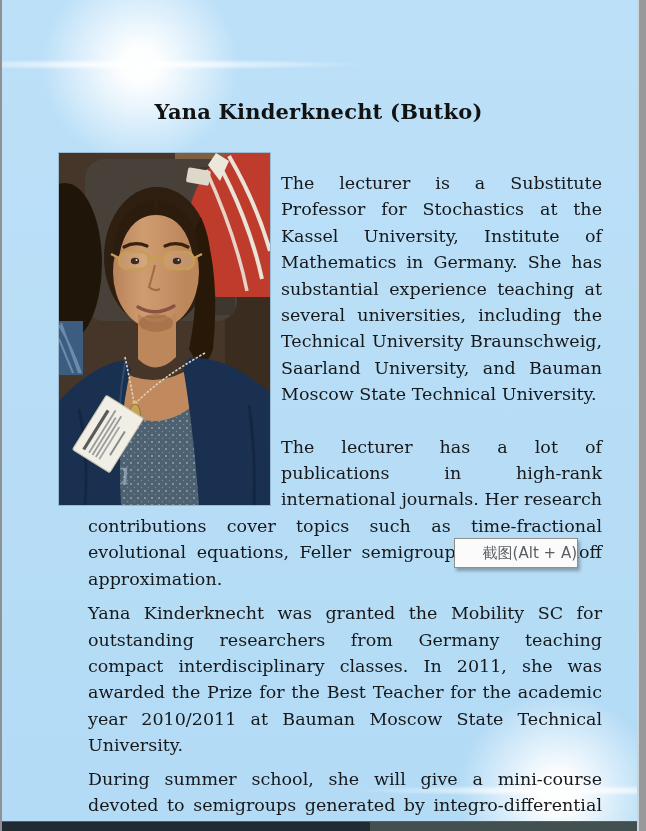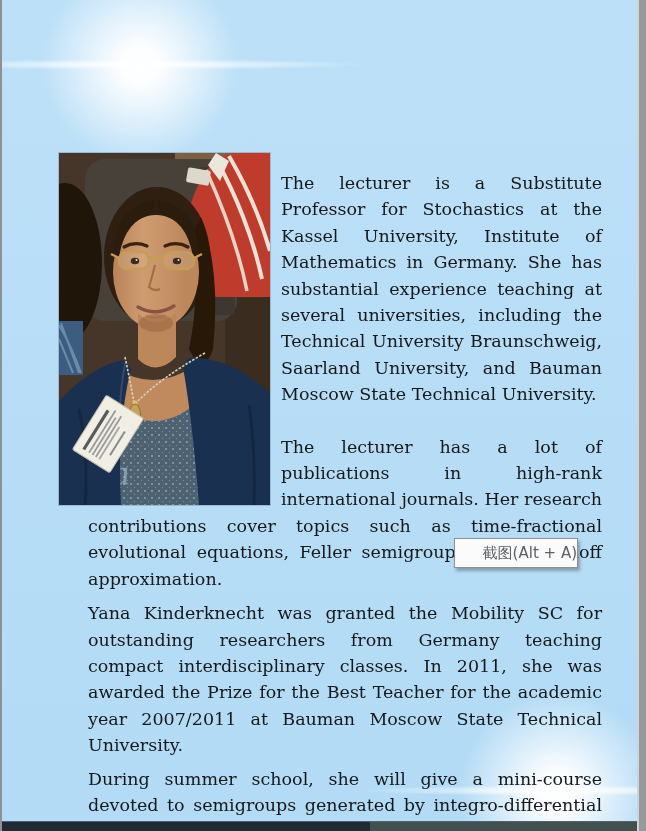--- a/index.html
+++ b/index.html
@@ -63,20 +63,21 @@
 </head>
 <body>
 
 <div class="screen">
 
   <div class="flare flare-top-glow"></div>
   <div class="flare flare-top-streak"></div>
   <div class="flare flare-bottom-glow"></div>
   <div class="flare flare-bottom-streak"></div>
 
+  <h1 class="title">Yana Kinderknecht (Butko)</h1>
 
   <div class="content">
 
     <figure class="photo" role="img" aria-label="Photo of the lecturer Yana Kinderknecht">
       <svg viewBox="0 0 211 352" width="211" height="352">
         <defs>
           <pattern id="shirtdots" width="7" height="7" patternUnits="userSpaceOnUse">
             <circle cx="2" cy="2" r="1" fill="#9db4c2" opacity="0.8"></circle>
             <circle cx="5.5" cy="5.5" r="0.7" fill="#7e96a6" opacity="0.8"></circle>
           </pattern>
@@ -154,21 +155,21 @@
           <rect x="23" y="278" width="44" height="1.8" fill="#9a9a9a"></rect>
           <rect x="23" y="282" width="48" height="1.8" fill="#9a9a9a"></rect>
           <rect x="23" y="286" width="38" height="1.8" fill="#a5a5a5"></rect>
           <rect x="32" y="293" width="28" height="2" fill="#8a8a8a"></rect>
         </g>
       </svg>
     </figure>
 
     <p class="p1">The lecturer is a Substitute Professor for Stochastics at the Kassel University, Institute of Mathematics in Germany. She has substantial experience teaching at several universities, including the Technical University Braunschweig, Saarland University, and Bauman Moscow State Technical University.</p>
     <p class="p2">The lecturer has a lot of publications in high-rank international journals. Her research contributions cover topics such as time-fractional evolutional equations, Feller semigroups, and Chernoff approximation.</p>
-    <p class="p3">Yana Kinderknecht was granted the Mobility SC for outstanding researchers from Germany teaching compact interdisciplinary classes. In 2011, she was awarded the Prize for the Best Teacher for the academic year 2007/2011 at Bauman Moscow State Technical University.</p>
+    <p class="p3">Yana Kinderknecht was granted the Mobility SC for outstanding researchers from Germany teaching compact interdisciplinary classes. In 2011, she was awarded the Prize for the Best Teacher for the academic year 2010/2011 at Bauman Moscow State Technical University.</p>
     <p class="p4">During summer school, she will give a mini-course devoted to semigroups generated by integro-differential operators in Stochastics and Mathematical Physics.</p>
   </div>
 
   <div class="tooltip">
     <span>截图(Alt + A)</span>
   </div>
 
   <div class="edge edge-bottom"></div>
   <div class="edge edge-bottom-right"></div>
   <div class="edge edge-left"></div>

